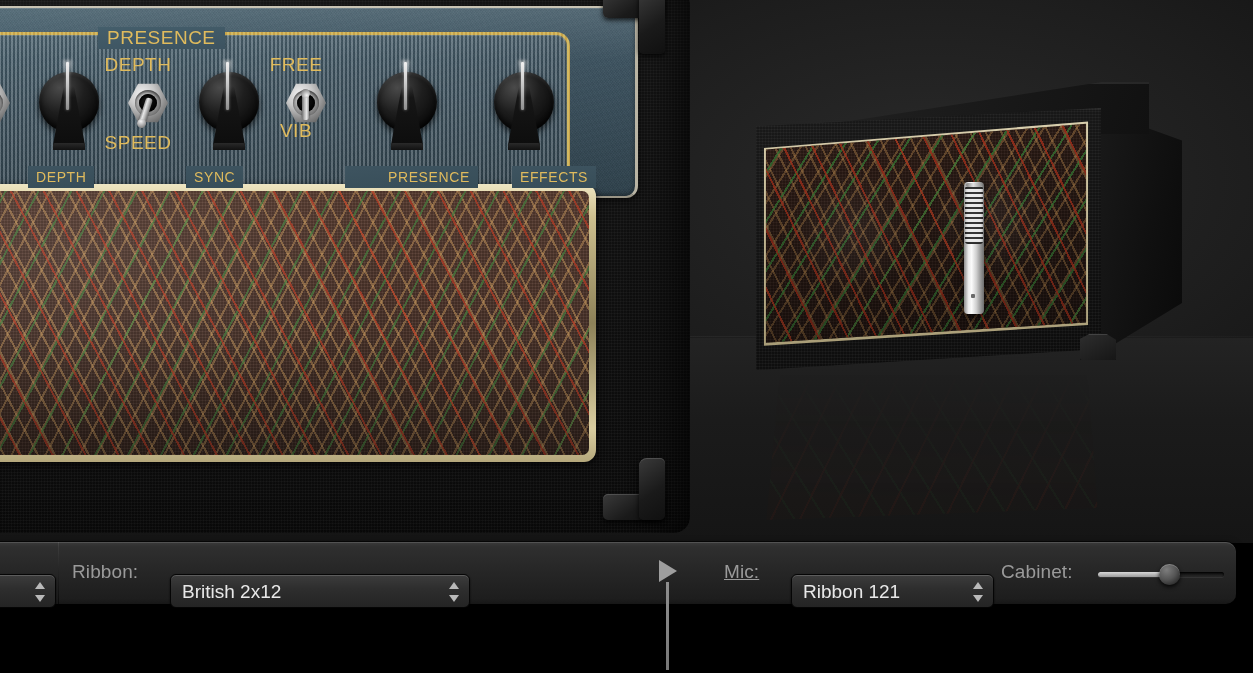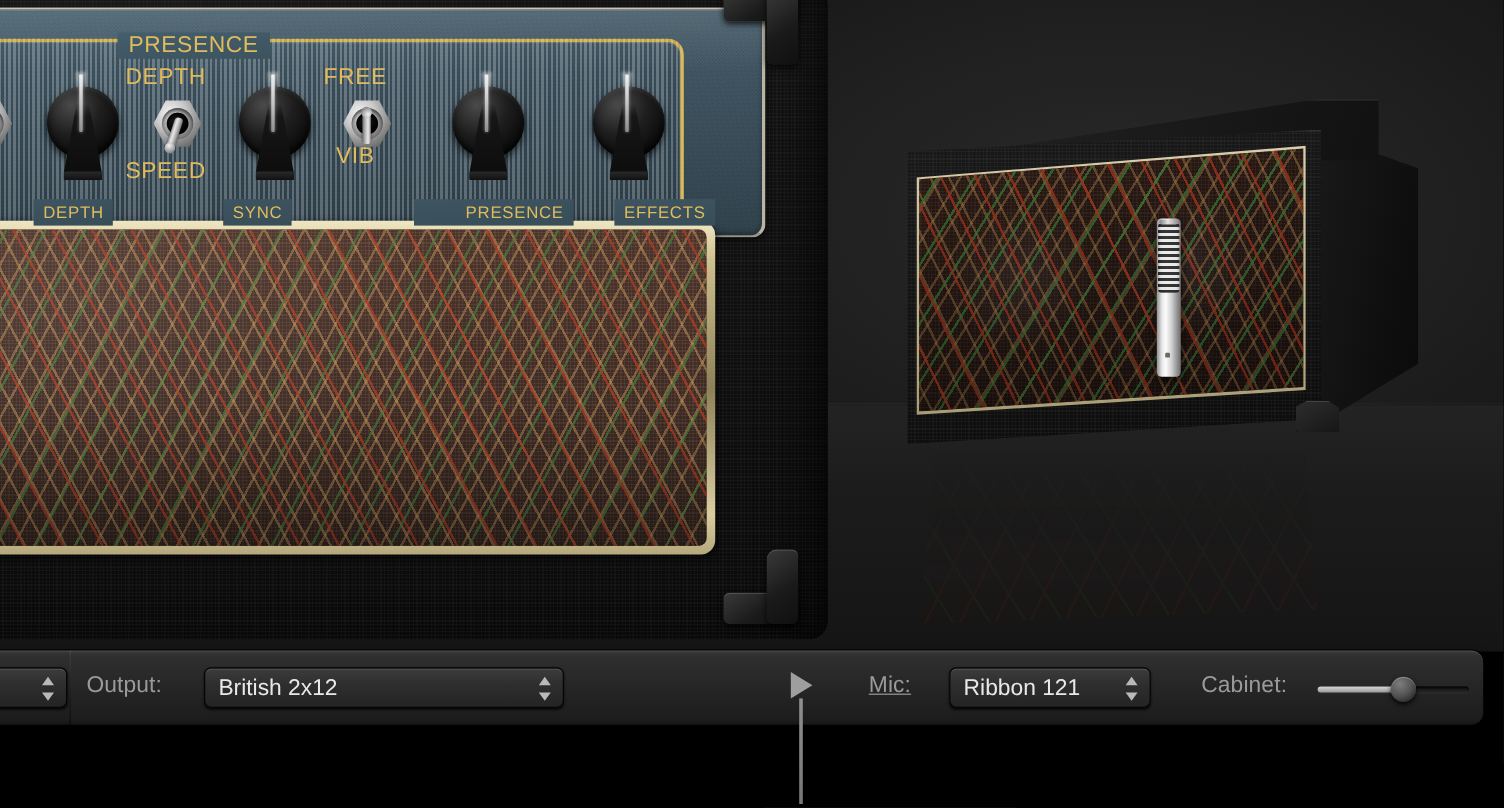--- a/index.html
+++ b/index.html
@@ -208,21 +208,21 @@
     background:linear-gradient(180deg,#3a3a3a 0%, #2f2f2f 8%, #262626 48%, #1d1d1d 92%, #161616 100%);
     border-radius:0 10px 10px 0;
     box-shadow:inset 0 1px 0 rgba(255,255,255,.13), 0 -1px 0 rgba(0,0,0,.7), 0 3px 8px rgba(0,0,0,.8);}
   .bar-inner{position:absolute;inset:0;}
 
   .lbl{position:absolute;color:#9a9a9a;font-size:19px;line-height:22px;letter-spacing:.1px;}
 
   .popup{position:absolute;height:34px;box-sizing:border-box;
     background:linear-gradient(180deg,#3c3c3c 0%, #2e2e2e 42%, #242424 100%);
     border:1px solid #050505;border-radius:6px;
-    box-shadow:inset 0 1px 0 rgba(255,255,255,.17), 0 1px 2px rgba(0,0,0,.75);}
+    box-shadow:inset 0 1px 0 rgba(255,255,255,.17), 0 1px 2px rgba(0,0,0,.75);margin-top:18px;}
   .popup .val{position:absolute;left:11px;top:5px;color:#e8e8e8;font-size:19px;line-height:24px;white-space:nowrap;}
   .stepper{position:absolute;right:9px;top:7px;width:11px;height:20px;}
   .stepper b, .stepper i{position:absolute;left:0;width:0;height:0;border-left:5.5px solid transparent;border-right:5.5px solid transparent;}
   .stepper b{top:0;border-bottom:7px solid #b9b9b9;}
   .stepper i{bottom:0;border-top:7px solid #b9b9b9;}
 
   .divider{position:absolute;width:1px;height:62px;top:0;
     background:linear-gradient(180deg, rgba(255,255,255,.08), rgba(0,0,0,.6));}
 
   
@@ -363,33 +363,33 @@
       <div class="popup" style="left:-46px;top:14px;width:116px;">
         <span class="val"></span>
         <span class="stepper">
             <b></b>
             <i></i>
           </span>
       </div>
 
       <div class="divider" style="left:72px;"></div>
 
-      <span class="lbl" style="left:86px;top:19px;">Output:</span>
+      <span class="lbl" style="left:86px;top:19px;">Ribbon:</span>
 
       <div class="popup" style="left:184px;top:14px;width:300px;">
         <span class="val">British 2x12</span>
         <span class="stepper">
             <b></b>
             <i></i>
           </span>
       </div>
 
       <span class="lbl" style="left:738px;top:19px;text-decoration:underline;">Mic:</span>
 
-      <div class="popup" style="left:805px;top:14px;width:168px;">
+      <div class="popup" style="left:805px;top:14px;width:203px;">
         <span class="val">Ribbon 121</span>
         <span class="stepper">
             <b></b>
             <i></i>
           </span>
       </div>
 
       <span class="lbl" style="left:1015px;top:19px;">Cabinet:</span>
 
       <div class="slider" style="left:1112px;top:17px;">

